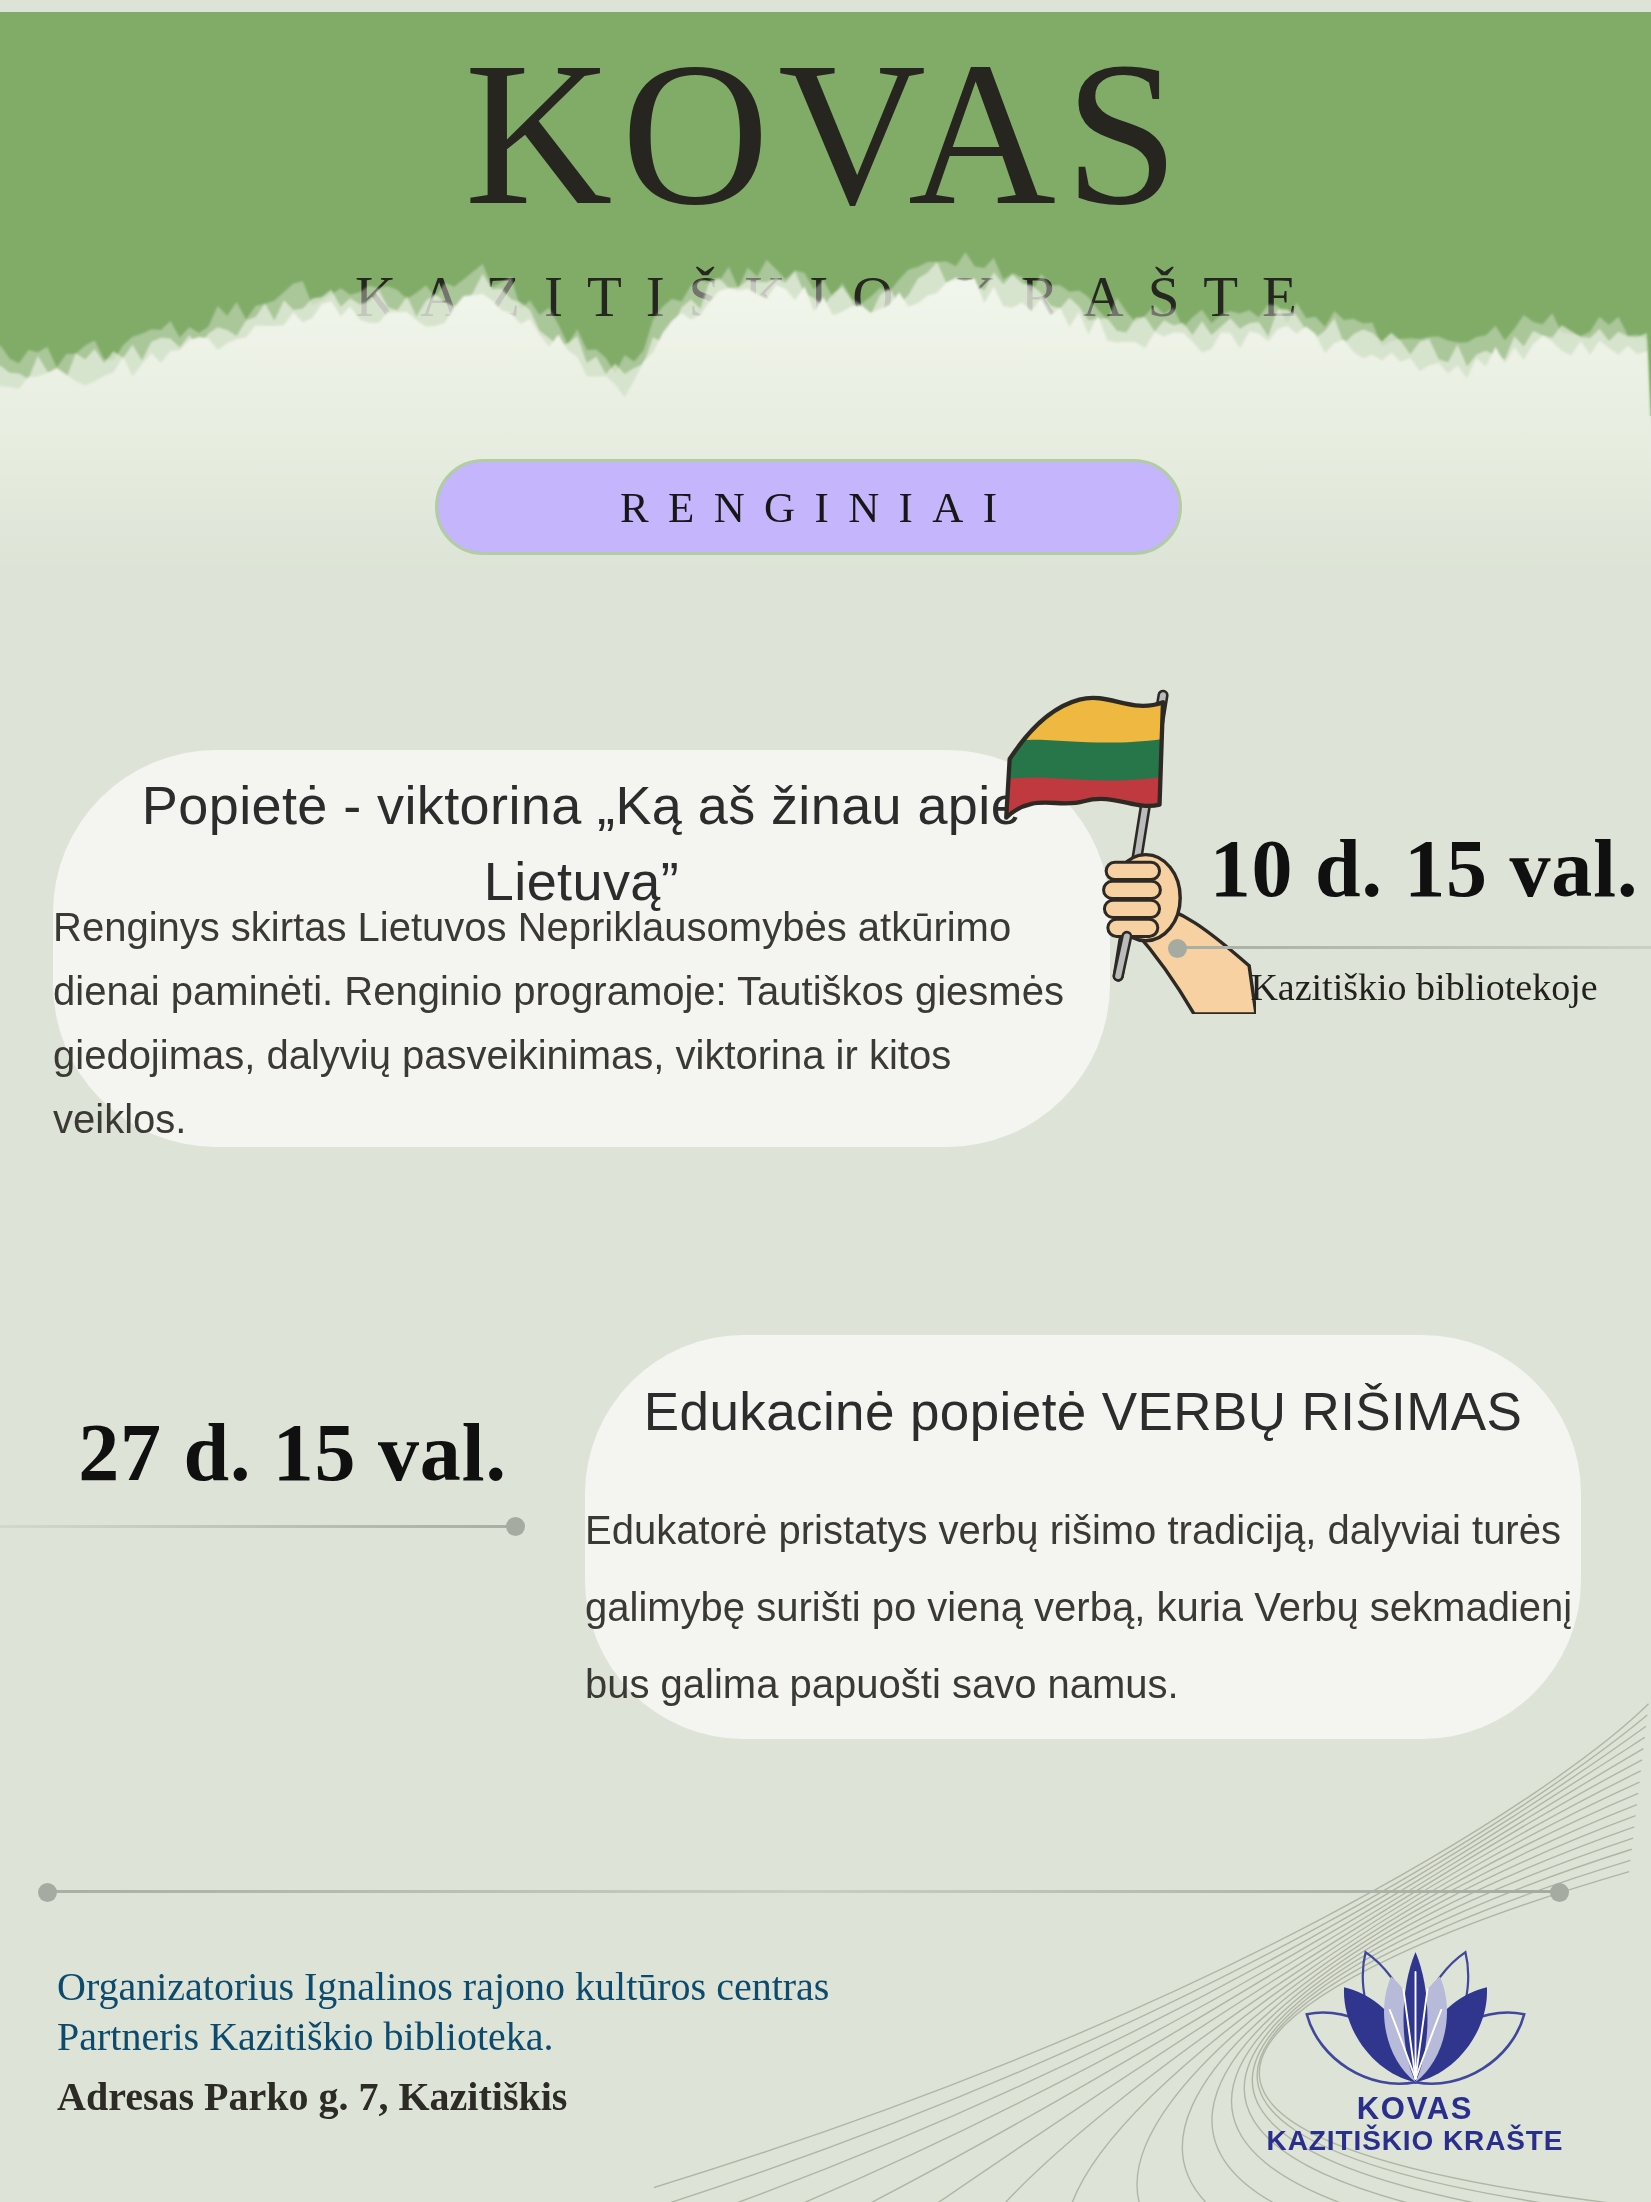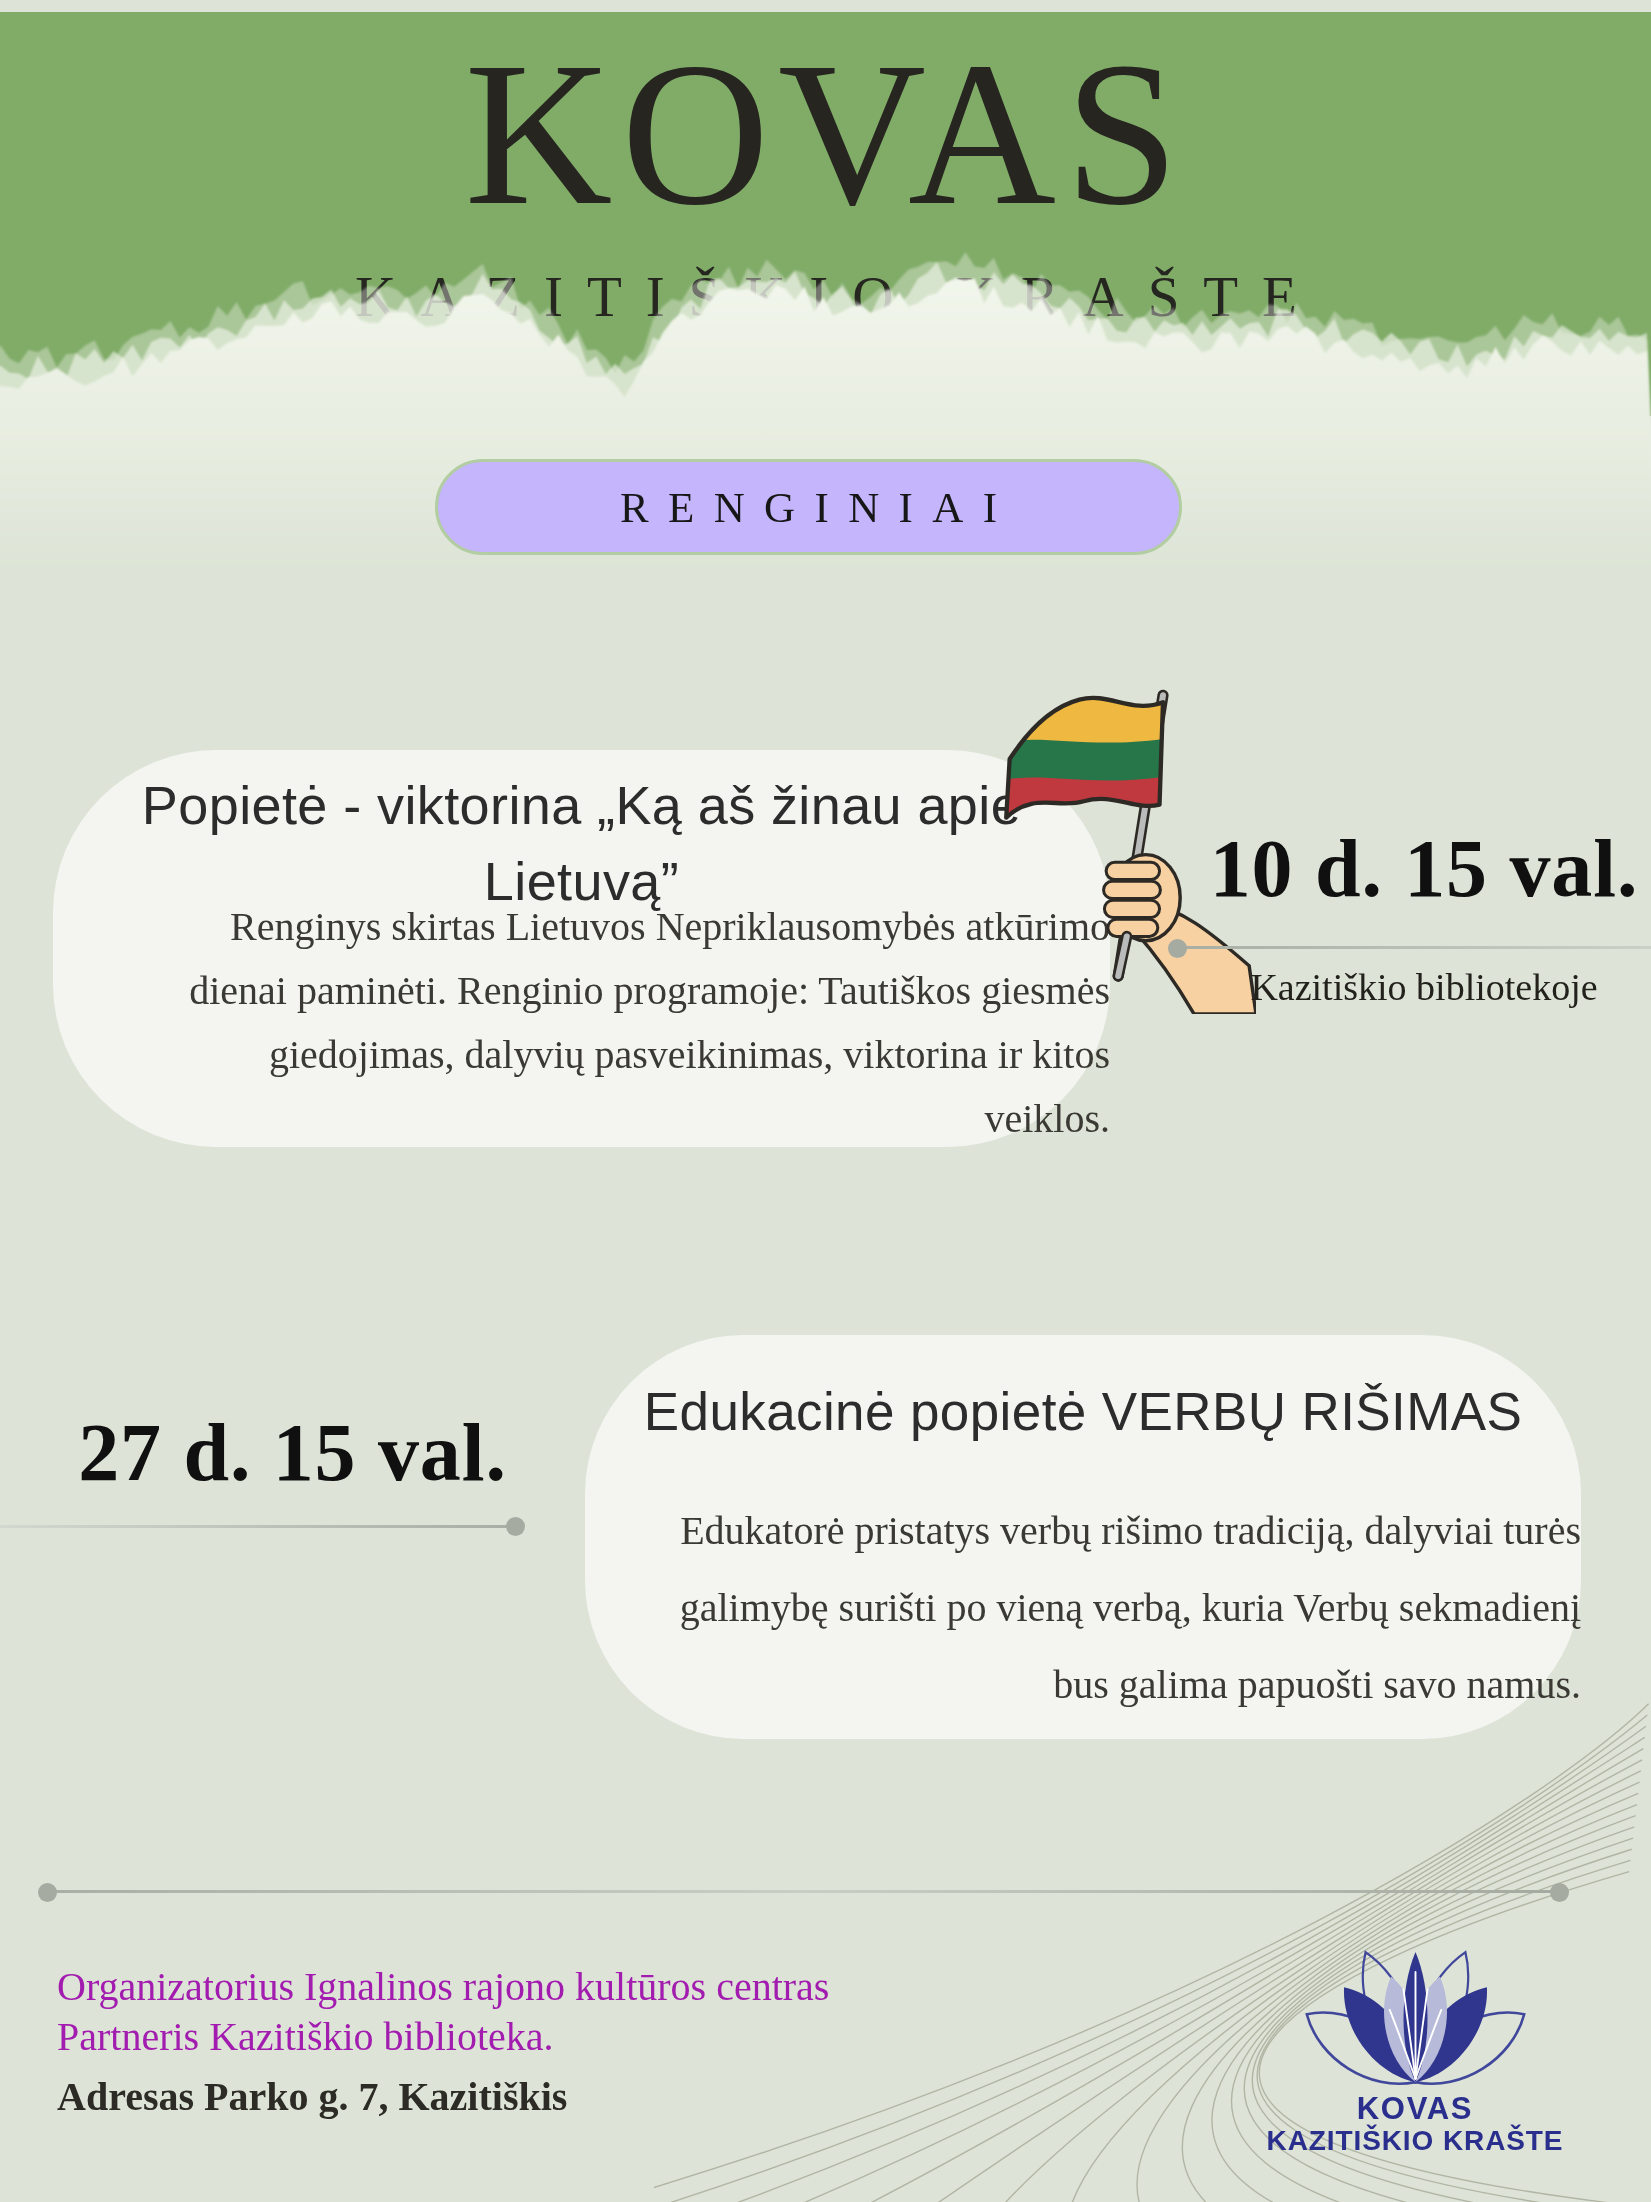--- a/index.html
+++ b/index.html
@@ -25,22 +25,22 @@
               letter-spacing:0.45em;text-indent:0.45em;}
 
   
   .card{position:absolute;background:#f4f5f1;}
   .card1{left:53px;top:750px;width:1057px;height:397px;border-radius:163px;}
   .card2{left:585px;top:1335px;width:996px;height:404px;border-radius:159px;}
   .card-title{position:absolute;left:0;width:100%;text-align:center;
               font-family:"Liberation Sans",sans-serif;font-weight:400;color:#2c2c2c;}
   .card1 .card-title{top:17px;font-size:54px;line-height:76px;letter-spacing:0.4px;}
   .card2 .card-title{top:45px;font-size:53px;line-height:64px;letter-spacing:0.4px;}
-  .card-body{position:absolute;left:0;width:100%;text-align:right;
-             font-family:Liberation Serif, serif;color:#3a3933;}
+  .card-body{position:absolute;left:0;width:100%;text-align:left;
+             font-family:Liberation Sans, sans-serif;color:#3a3933;}
   .card1 .card-body{top:145px;font-size:40px;line-height:64px;}
   .card2 .card-body{top:157px;font-size:40px;line-height:77px;}
 
   
   .datetime{position:absolute;text-align:center;font-family:"Liberation Serif",serif;
             font-weight:700;font-size:82px;line-height:1.1;color:#101010;
             font-feature-settings:"onum" 1;letter-spacing:0.9px;}
   .dt1{left:1196px;top:824px;width:456px;}
   .dt2{left:60px;top:1408px;width:465px;}
   .location{position:absolute;left:1196px;top:965px;width:456px;text-align:center;
@@ -49,21 +49,21 @@
   .conn1{left:1177px;top:946px;width:475px;
          background:linear-gradient(90deg,#a9aea5,#cbd0c7);}
   .conn2{left:0;top:1525px;width:515px;
          background:linear-gradient(90deg,#d3d8cf,#a9aea5);}
   .connF{left:45px;top:1890px;width:1514px;
          background:linear-gradient(90deg,#aaafa6,#c9cec5 50%,#a5aaa1);}
   .dot{position:absolute;width:19px;height:19px;border-radius:50%;background:#a6aba2;}
 
   
   .footer-text{position:absolute;left:57px;font-family:"Liberation Serif",serif;
-               font-size:40px;line-height:50px;color:#a21caf;}
+               font-size:40px;line-height:50px;color:#0c4a6e;}
   .f-org{top:1962px;} .f-par{top:2012px;}
   .f-adr{top:2072px;font-weight:700;color:#2c2b25;}
 
   .logo-abbr,.logo-name{position:absolute;left:1243px;width:344px;text-align:center;
         font-family:"Liberation Sans",sans-serif;font-weight:700;color:#2a2f8d;}
   .logo-abbr{top:2091px;font-size:31px;letter-spacing:1.7px;}
   .logo-name{top:2125px;font-size:28px;letter-spacing:0.9px;}
 
   .flag-svg{position:absolute;left:989px;top:678px;width:267px;height:336px;}
   .lotus-svg{position:absolute;left:1282px;top:1917px;width:267px;height:172px;}

